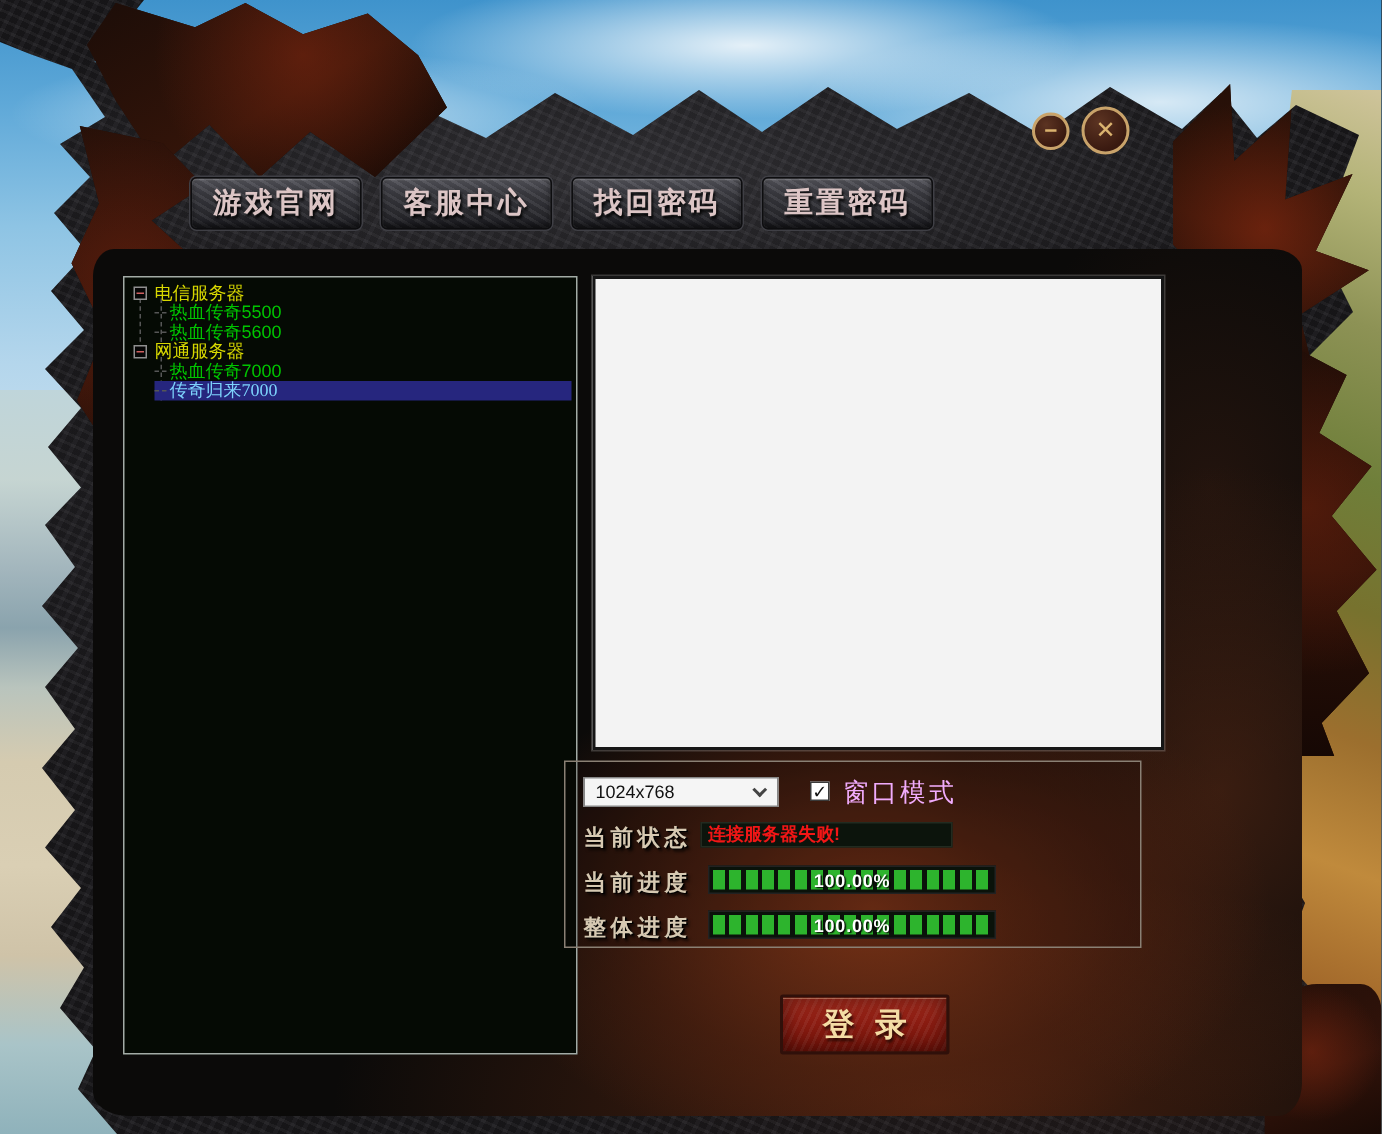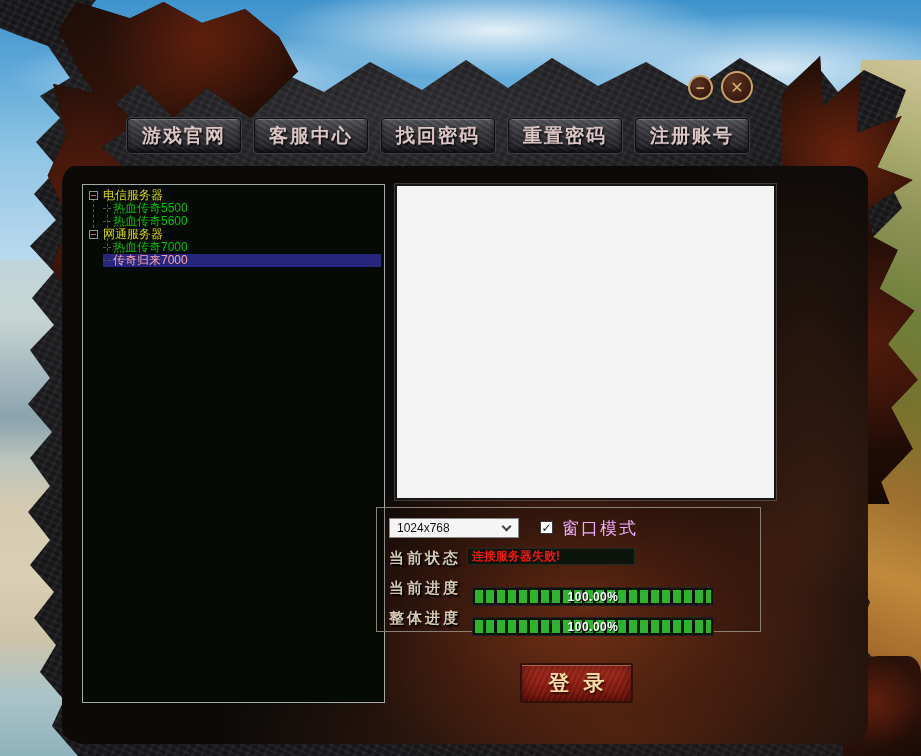--- a/index.html
+++ b/index.html
@@ -118,21 +118,21 @@
   }
   .nav-1{left:127px}.nav-2{left:254px}.nav-3{left:381px}.nav-4{left:508px}.nav-5{left:635px}
   
   .tree-panel{
     position:absolute;left:82px;top:184px;width:303px;height:519px;box-sizing:border-box;
     background:#050a04;border:1px solid #a3aba6;font-size:12px;padding-left:20px;
   }
   .tree-row{position:absolute;display:flex;align-items:center;height:13px;line-height:13px;white-space:nowrap;}
   .tree-root{left:6px;color:#d8d800;}
   .tree-child{left:20px;right:3px;color:#00c400;}
-  .tree-child.selected{background:#26267e;color:#fca5a5;}
+  .tree-child.selected{background:#26267e;color:#7dd3fc;font-family:Liberation Serif, serif;}
   .r0{top:4px}.r1{top:17px}.r2{top:30px}.r3{top:43px}.r4{top:56px}.r5{top:69px}
   .exp{
     width:9px;height:9px;box-sizing:border-box;position:relative;margin-right:5px;
     border:1px solid #8f8f8f;background:#060606;cursor:pointer;flex:0 0 auto;
   }
   .exp::after{content:"";position:absolute;left:1px;right:1px;top:3px;height:1px;background:#d06060;}
   .tree-child::before{content:"";width:8px;border-top:1px dashed #565656;margin-right:2px;flex:0 0 auto;}
   .vline{position:absolute;width:0;border-left:1px dashed #565656;}
   .vl-a{left:10px;top:14px;height:34px;}
   .vl-b{left:24px;top:14px;height:29px;}
@@ -167,22 +167,22 @@
     color:#d6c9b2;font-family:"Liberation Serif","DejaVu Serif",serif;
     text-shadow:1px 1px 0 #000, 2px 2px 2px rgba(0,0,0,.8);
   }
   .lbl-status{top:41px}.lbl-cur{top:71px}.lbl-all{top:101px}
   .status-box{
     position:absolute;left:90px;top:40px;width:168px;height:17px;box-sizing:border-box;
     background:#0c140c;border:1px solid #222b20;color:#f21616;font-size:12px;
     line-height:15px;padding:0 4px;font-weight:bold;white-space:nowrap;
   }
   .pbar{
-    position:absolute;left:95px;width:242px;height:19px;box-sizing:border-box;
-    background:#0a120a;border:1px solid #222;margin-top:10px;
+    position:absolute;left:95px;width:192px;height:19px;box-sizing:border-box;
+    background:#0a120a;border:1px solid #222;
   }
   .pb-cur{top:69px}.pb-all{top:99px}
   .pfill{
     position:absolute;left:2px;top:2px;right:2px;bottom:2px;
     background:repeating-linear-gradient(90deg,#2db42d 0 8px,#0a120a 8px 11px);
   }
   .ptext{
     position:absolute;inset:0;display:flex;align-items:center;justify-content:center;
     color:#fff;font-size:12px;font-weight:bold;text-shadow:1px 1px 1px #000;letter-spacing:.5px;
   }
@@ -223,21 +223,20 @@
     <span>−</span>
   </div>
   <div class="win-btn btn-close">
     <span>✕</span>
   </div>
 
   <div class="nav-btn nav-1">游戏官网</div>
   <div class="nav-btn nav-2">客服中心</div>
   <div class="nav-btn nav-3">找回密码</div>
   <div class="nav-btn nav-4">重置密码</div>
-  <div class="nav-btn nav-5">注册账号</div>
 
   <div class="tree-panel">
     <div class="vline vl-a"></div>
     <div class="vline vl-b"></div>
     <div class="vline vl-c"></div>
 
     <div class="tree-row tree-root r0">
       <span class="exp"></span>
       <span>电信服务器</span>
     </div>

